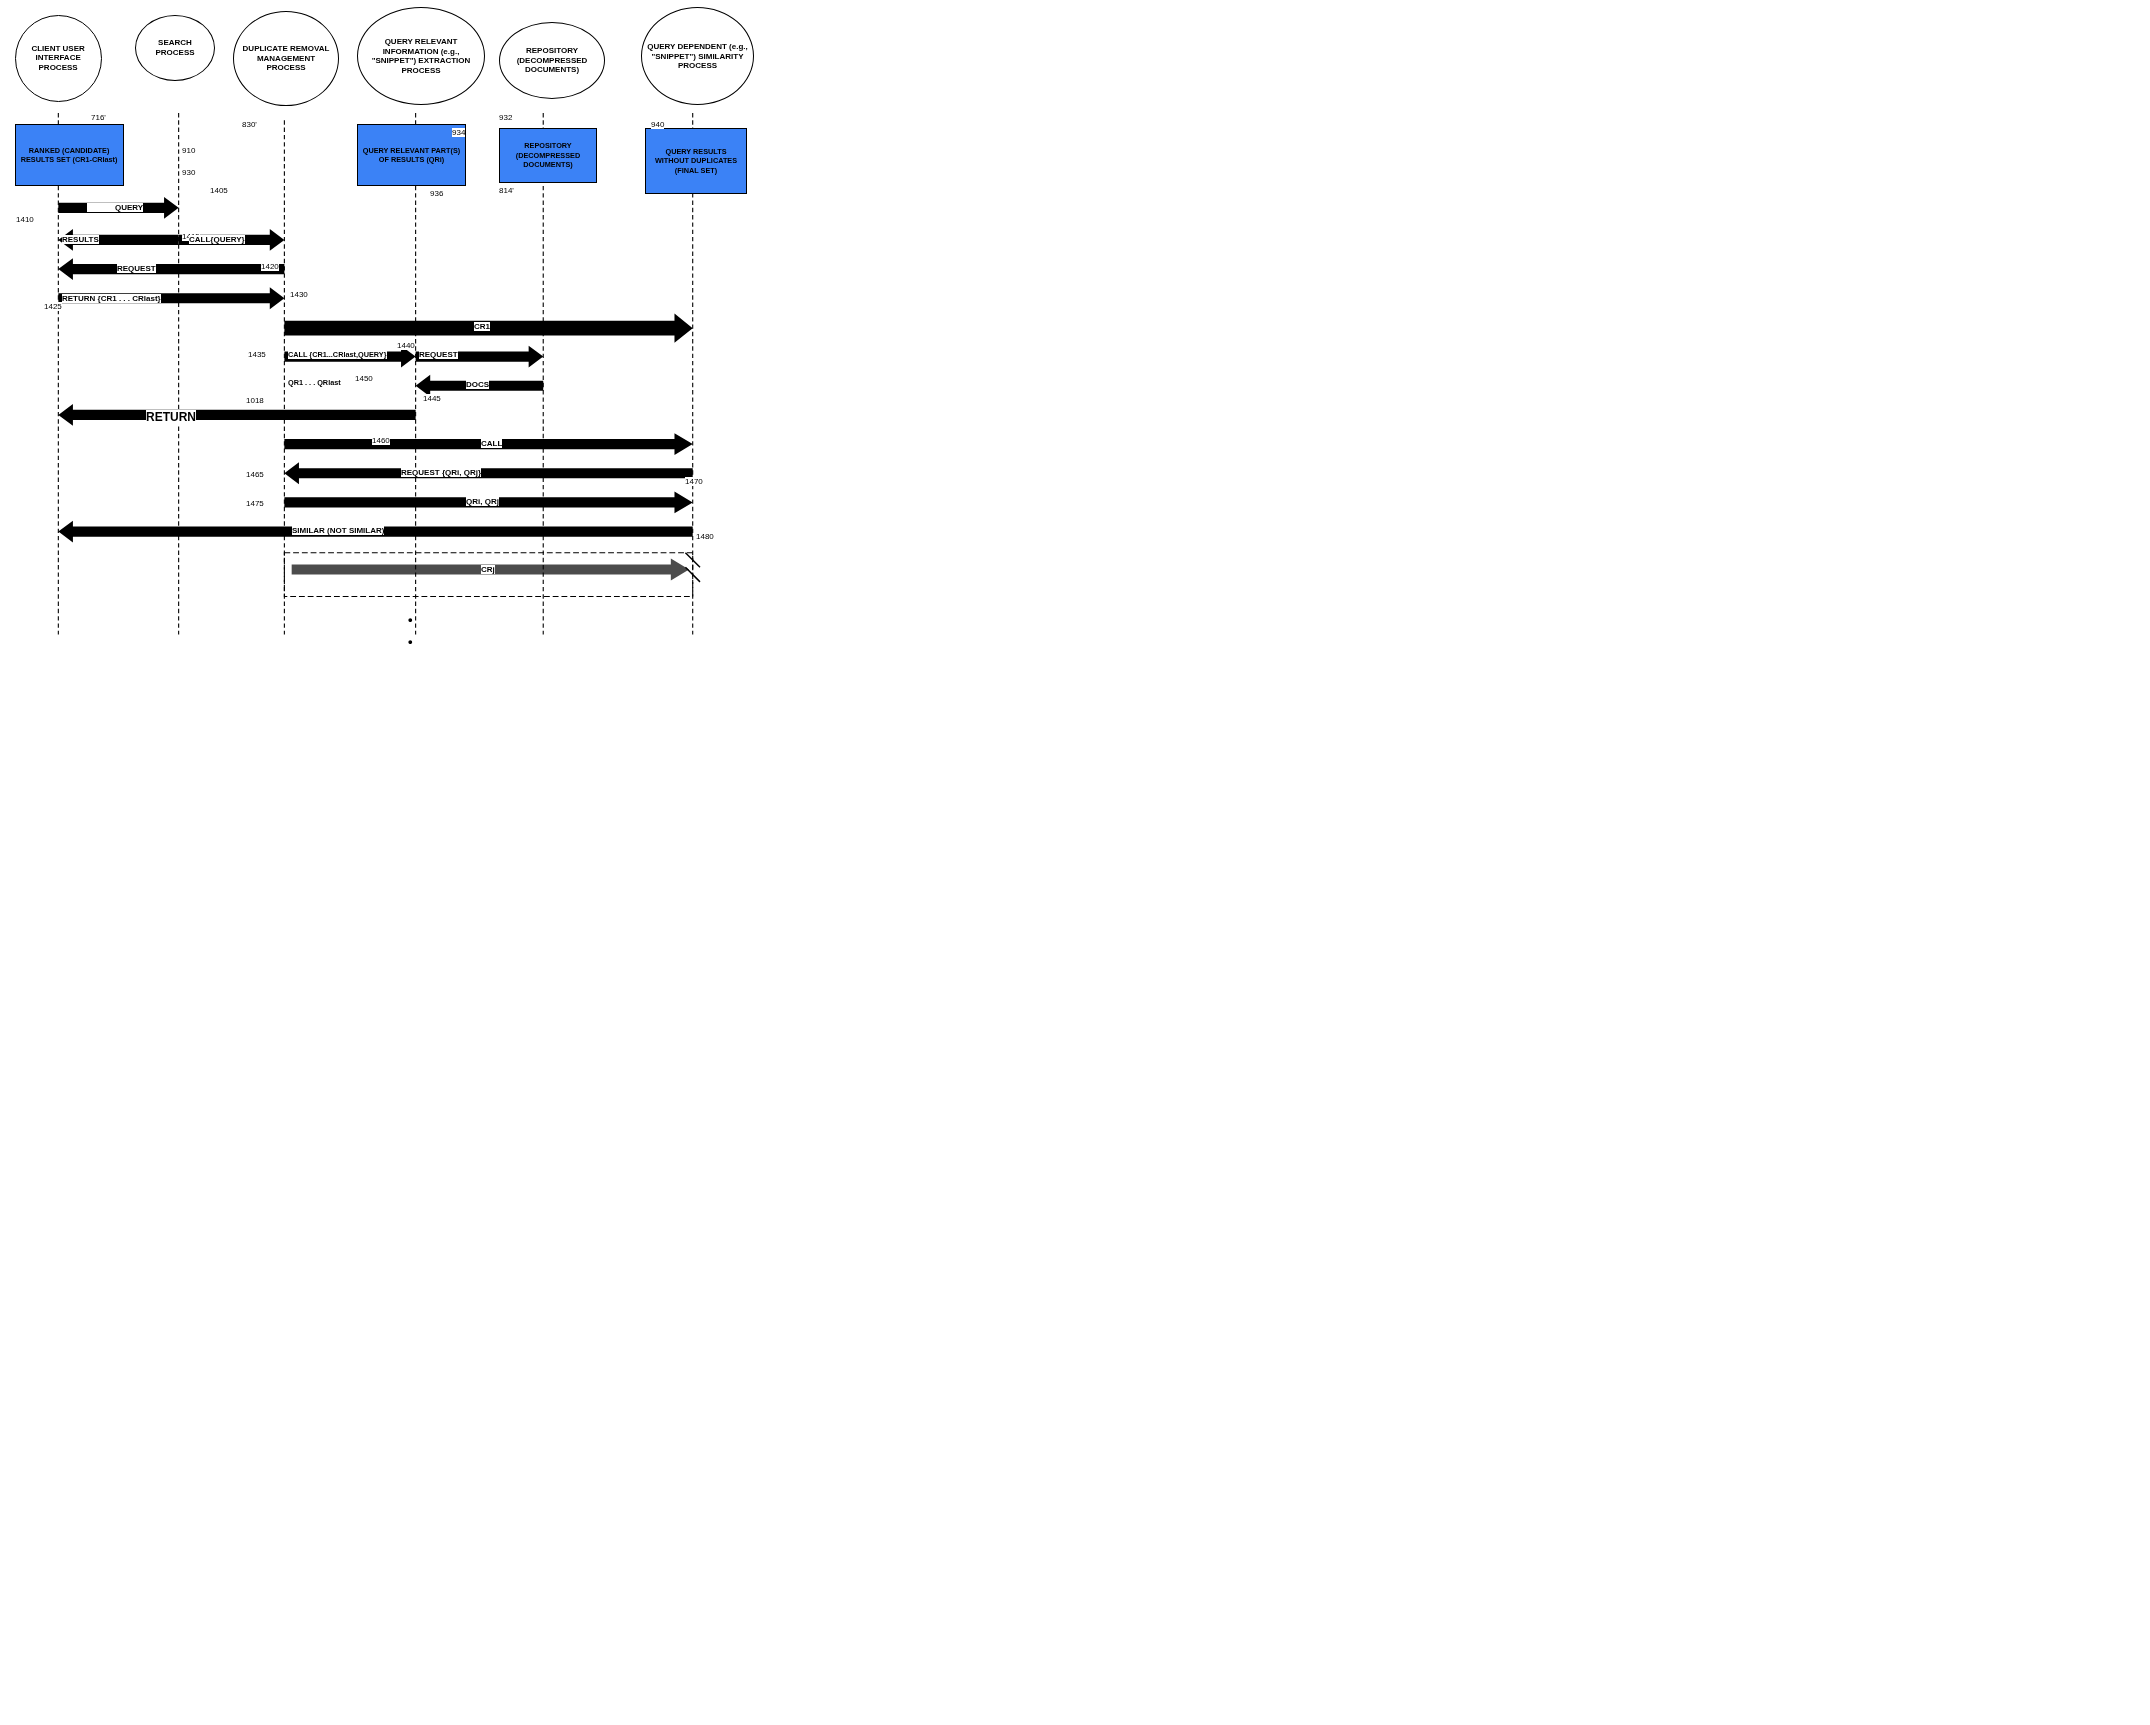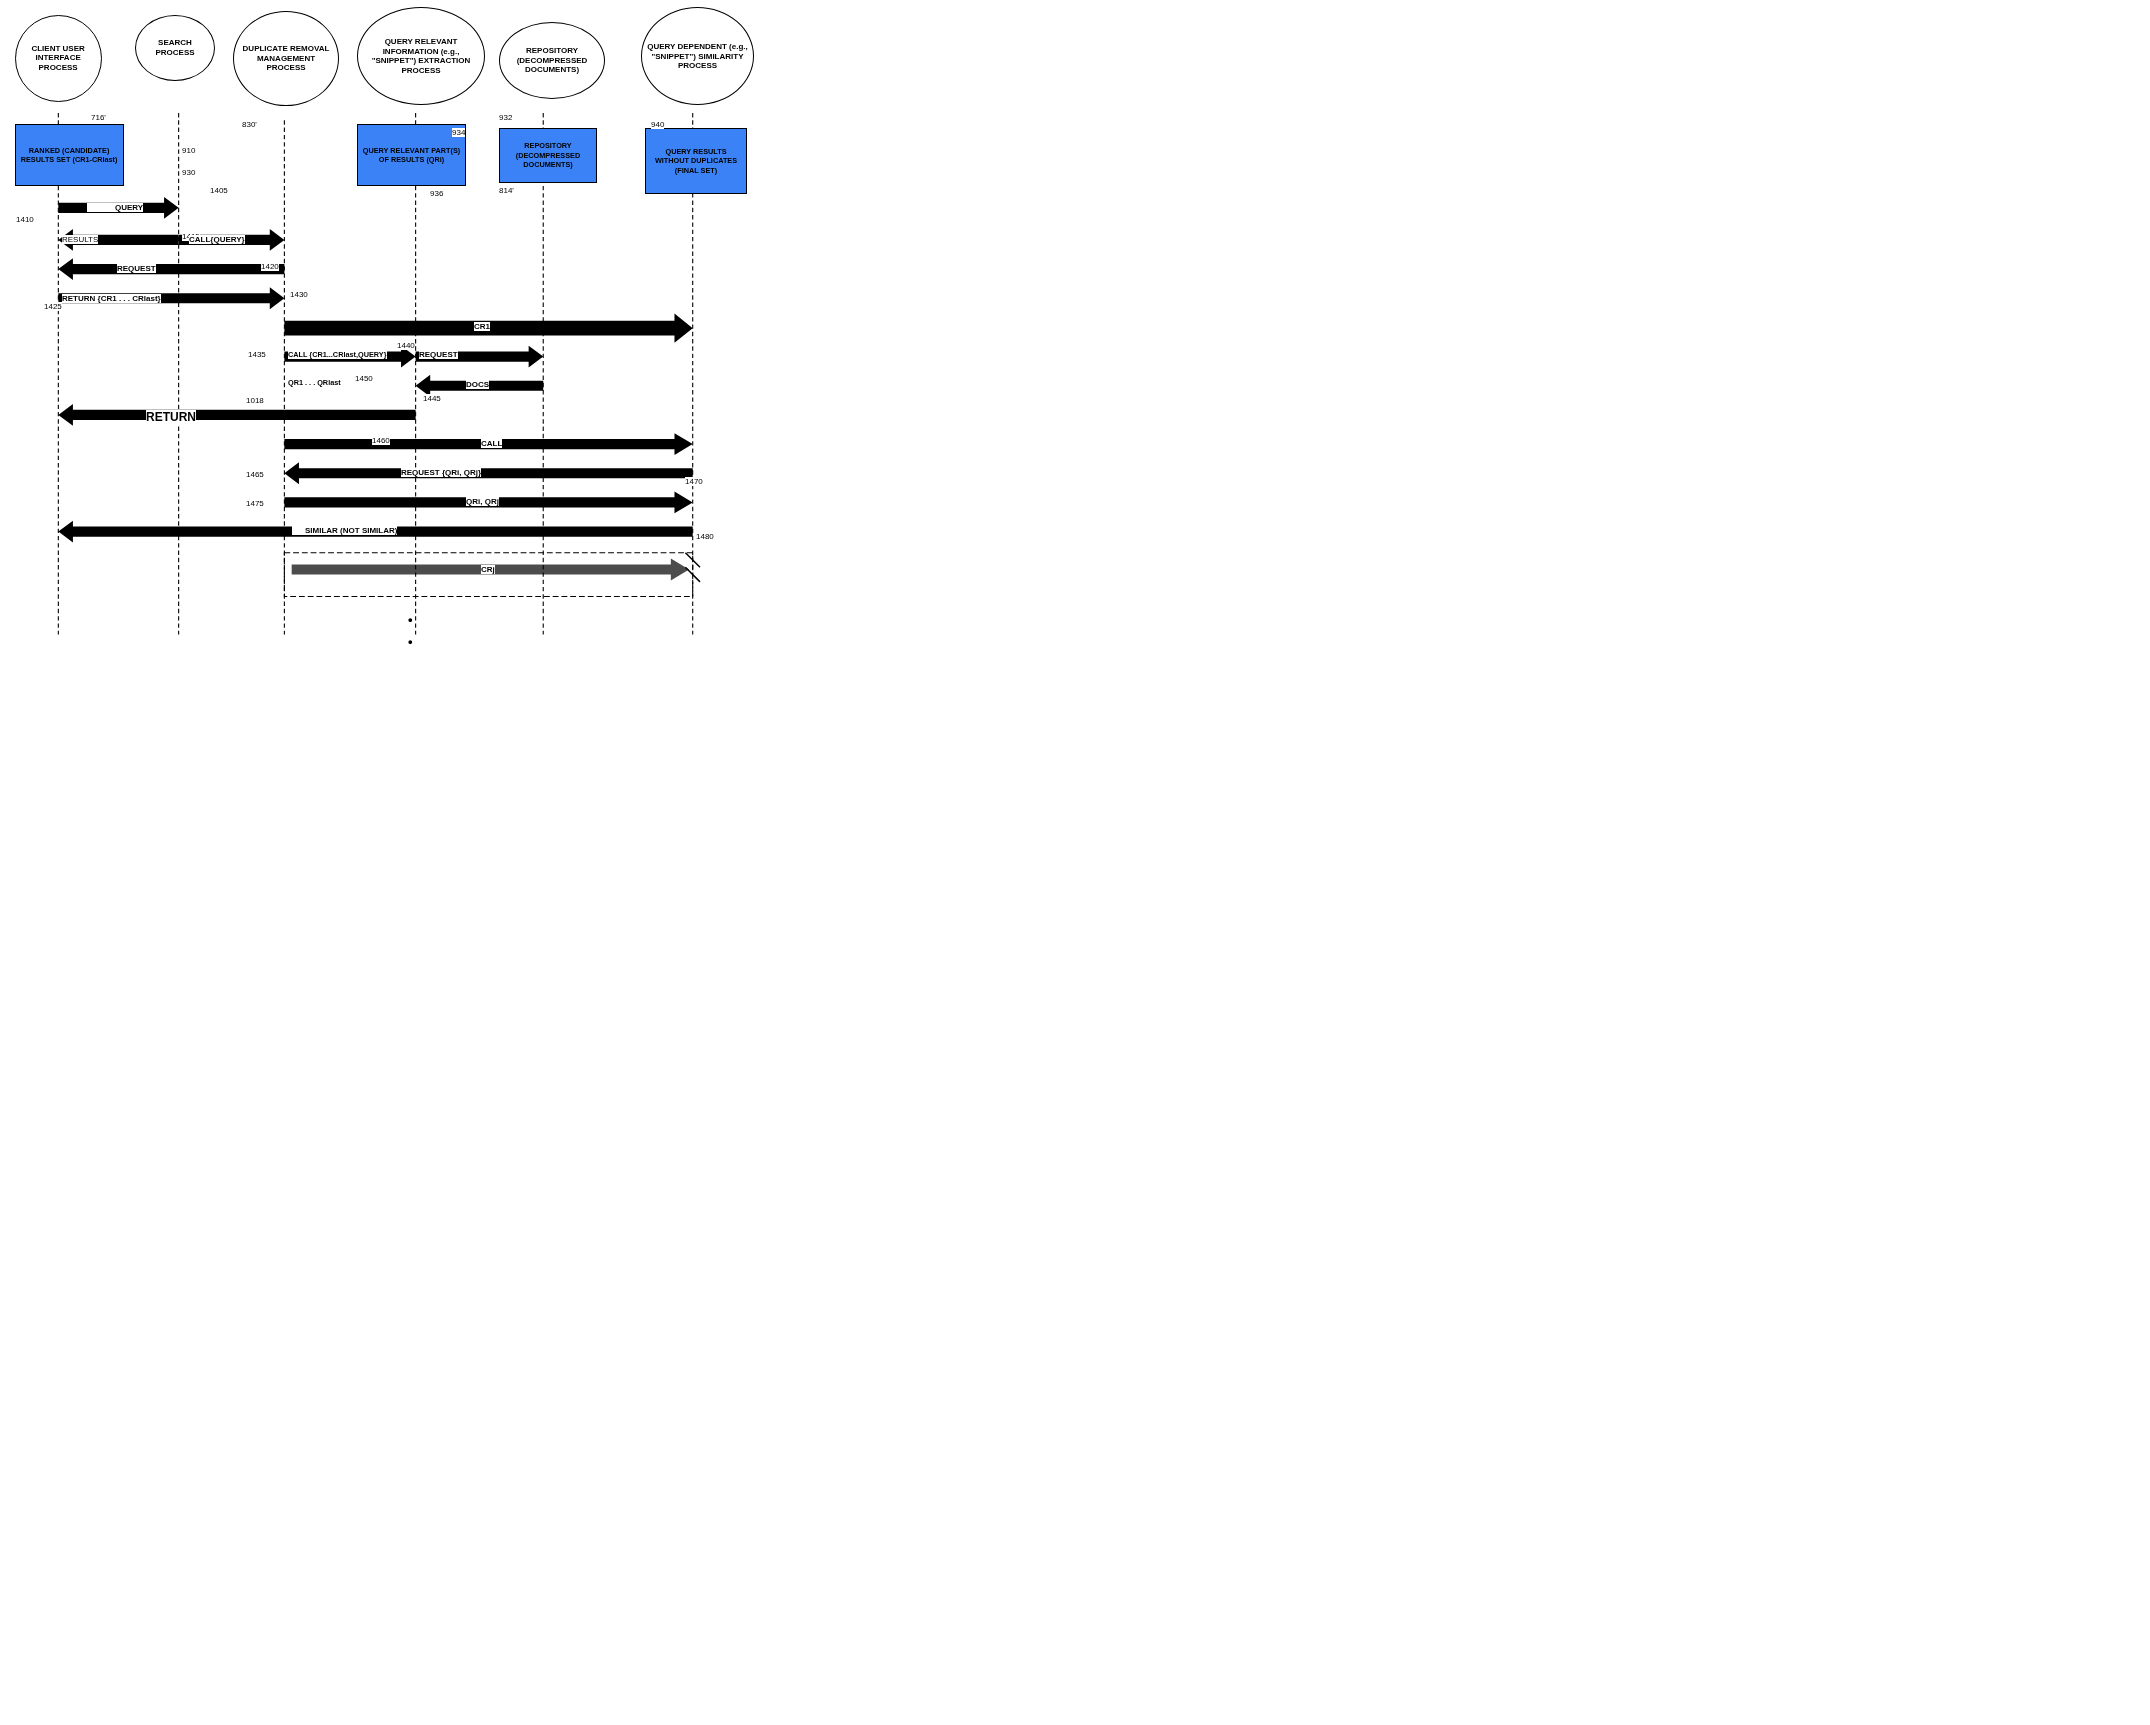--- a/index.html
+++ b/index.html
@@ -187,21 +187,21 @@
   <div class="label" style="left:651px; top:120px;">940</div>
 
   <div class="label" style="left:182px; top:186px;margin-left:28px;">1405</div>
 
   <div class="label" style="left:16px; top:215px;">1410</div>
 
   <div class="label" style="left:87px; top:203px; font-weight:bold; font-size:8px;padding-left:28px;">QUERY</div>
 
   <div class="label" style="left:182px; top:232px;">1415</div>
 
-  <div class="label" style="left:62px; top:235px; font-weight:normal; font-size:8px;">RESULTS</div>
+  <div class="label" style="left:62px; top:235px; font-weight:bold; font-size:8px;">RESULTS</div>
 
   <div class="label" style="left:189px; top:235px; font-weight:bold; font-size:8px;">CALL{QUERY}</div>
 
   <div class="label" style="left:261px; top:262px;">1420</div>
 
   <div class="label" style="left:117px; top:264px; font-weight:bold; font-size:8px;">REQUEST</div>
 
   <div class="label" style="left:290px; top:290px;">1430</div>
 
   <div class="label" style="left:62px; top:294px; font-weight:bold; font-size:8px;">RETURN {CR1 . . . CRlast}</div>
@@ -237,21 +237,21 @@
   <div class="label" style="left:401px; top:468px; font-weight:bold; font-size:8px;">REQUEST {QRi, QRj}</div>
 
   <div class="label" style="left:246px; top:470px;">1465</div>
 
   <div class="label" style="left:685px; top:477px;">1470</div>
 
   <div class="label" style="left:466px; top:497px; font-weight:bold; font-size:8px;">QRi, QRj</div>
 
   <div class="label" style="left:246px; top:499px;">1475</div>
 
-  <div class="label" style="left:292px; top:526px; font-weight:bold; font-size:8px;padding-left:13px;">SIMILAR (NOT SIMILAR)</div>
+  <div class="label" style="left:292px; top:526px; font-weight:bold; font-size:8px;">SIMILAR (NOT SIMILAR)</div>
 
   <div class="label" style="left:696px; top:532px;">1480</div>
 
   <div class="label" style="left:481px; top:565px; font-weight:bold; font-size:8px;">CRj</div>
 
   <div class="label" style="left:408px; top:612px; font-size:13px; font-weight:bold;">•</div>
 
   <div class="label" style="left:408px; top:634px; font-size:13px; font-weight:bold;">•</div>
 
 </div>

